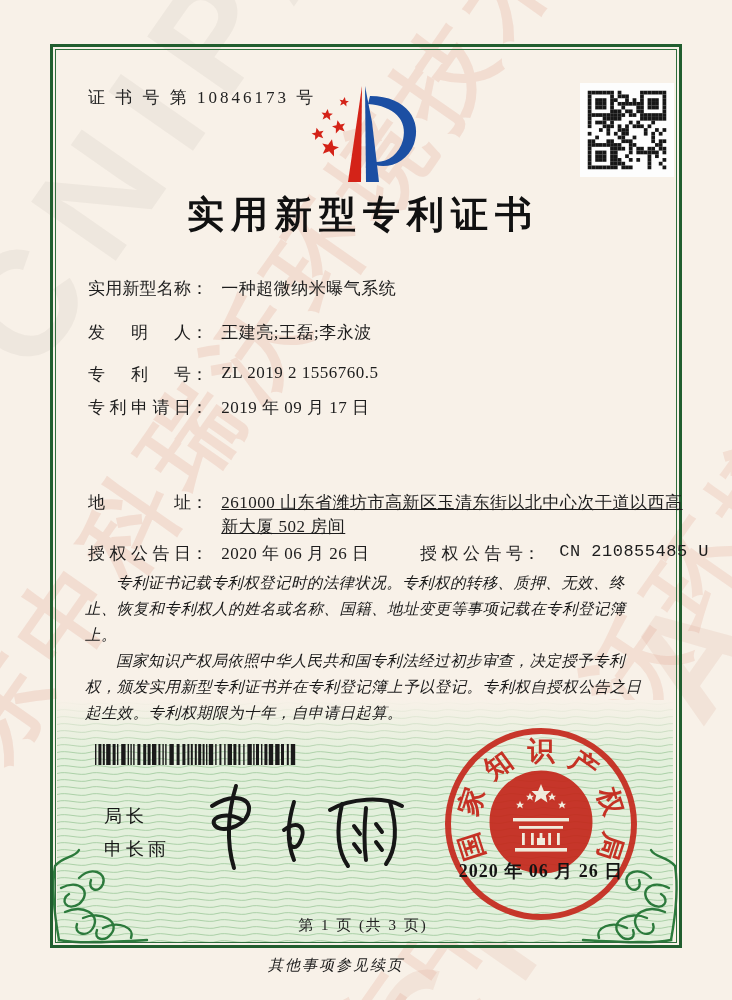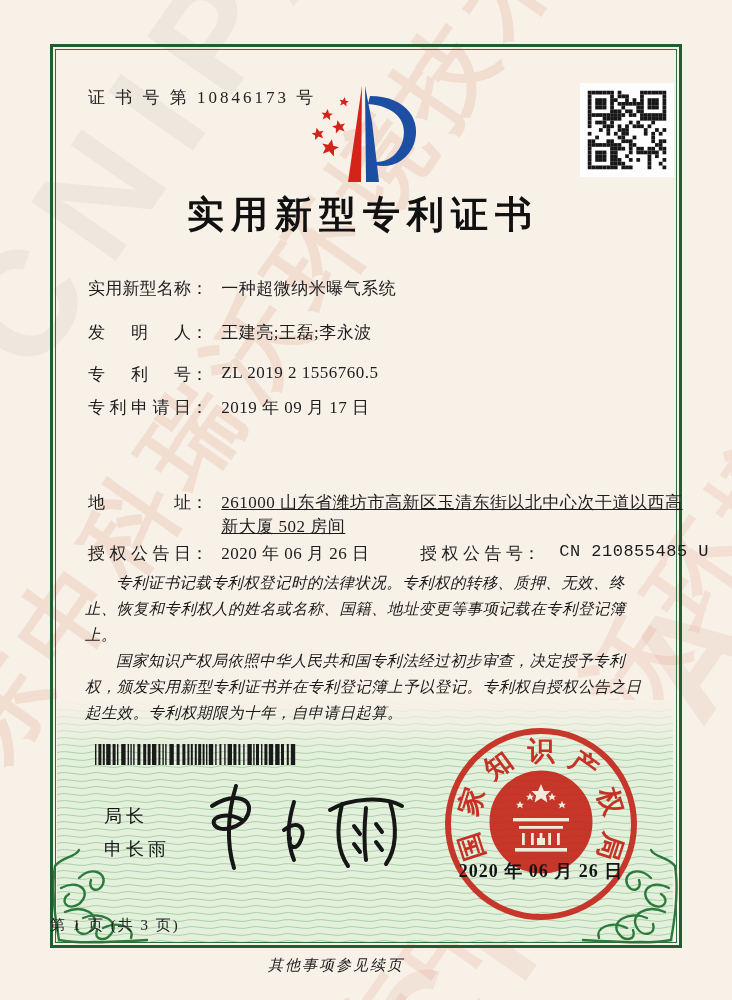--- a/index.html
+++ b/index.html
@@ -42,21 +42,21 @@
   .grant-row .grp2{position:absolute;left:332px;top:0;white-space:nowrap;font-family:Liberation Mono, monospace;}
   .paras{position:absolute;left:85px;top:570px;width:566px;font-size:15.5px;line-height:26px;
     font-style:italic;color:#191919;letter-spacing:0.4px;}
   .paras p{margin:0;text-indent:2em;}
   .barcode{position:absolute;left:95px;top:744px;}
   .officer{position:absolute;left:104px;top:800px;font-size:18px;letter-spacing:4px;color:#151515;line-height:33px;}
   .signature{position:absolute;left:198px;top:772px;}
   .seal{position:absolute;left:441px;top:724px;width:200px;height:200px;z-index:6;mix-blend-mode:multiply;}
   .seal-date{position:absolute;left:443px;top:859px;width:196px;text-align:center;z-index:7;
     font-size:18px;font-weight:bold;color:#141414;letter-spacing:1px;}
-  .page-num{position:absolute;left:50px;top:916px;width:626px;font-size:15px;letter-spacing:2px;color:#222;z-index:5;}
+  .page-num{position:absolute;left:50px;top:916px;width:626px;text-align:center;font-size:15px;letter-spacing:2px;color:#222;z-index:5;}
   .cont-note{position:absolute;left:0;top:956px;width:672px;text-align:center;font-size:15px;letter-spacing:2px;color:#1a1a1a;font-style:italic;z-index:5;}
 </style>
 </head>
 <body>
 
 <div class="wm-layer">
   <div class="wm wm-ag1">CNIPA</div>
   <div class="wm wm-co1">山东中科瑞沃环境技术有限公司</div>
   <div class="wm wm-co2">山东中科瑞沃环境技术有限公司</div>
   <div class="wm wm-ag2">CNIPA</div>

